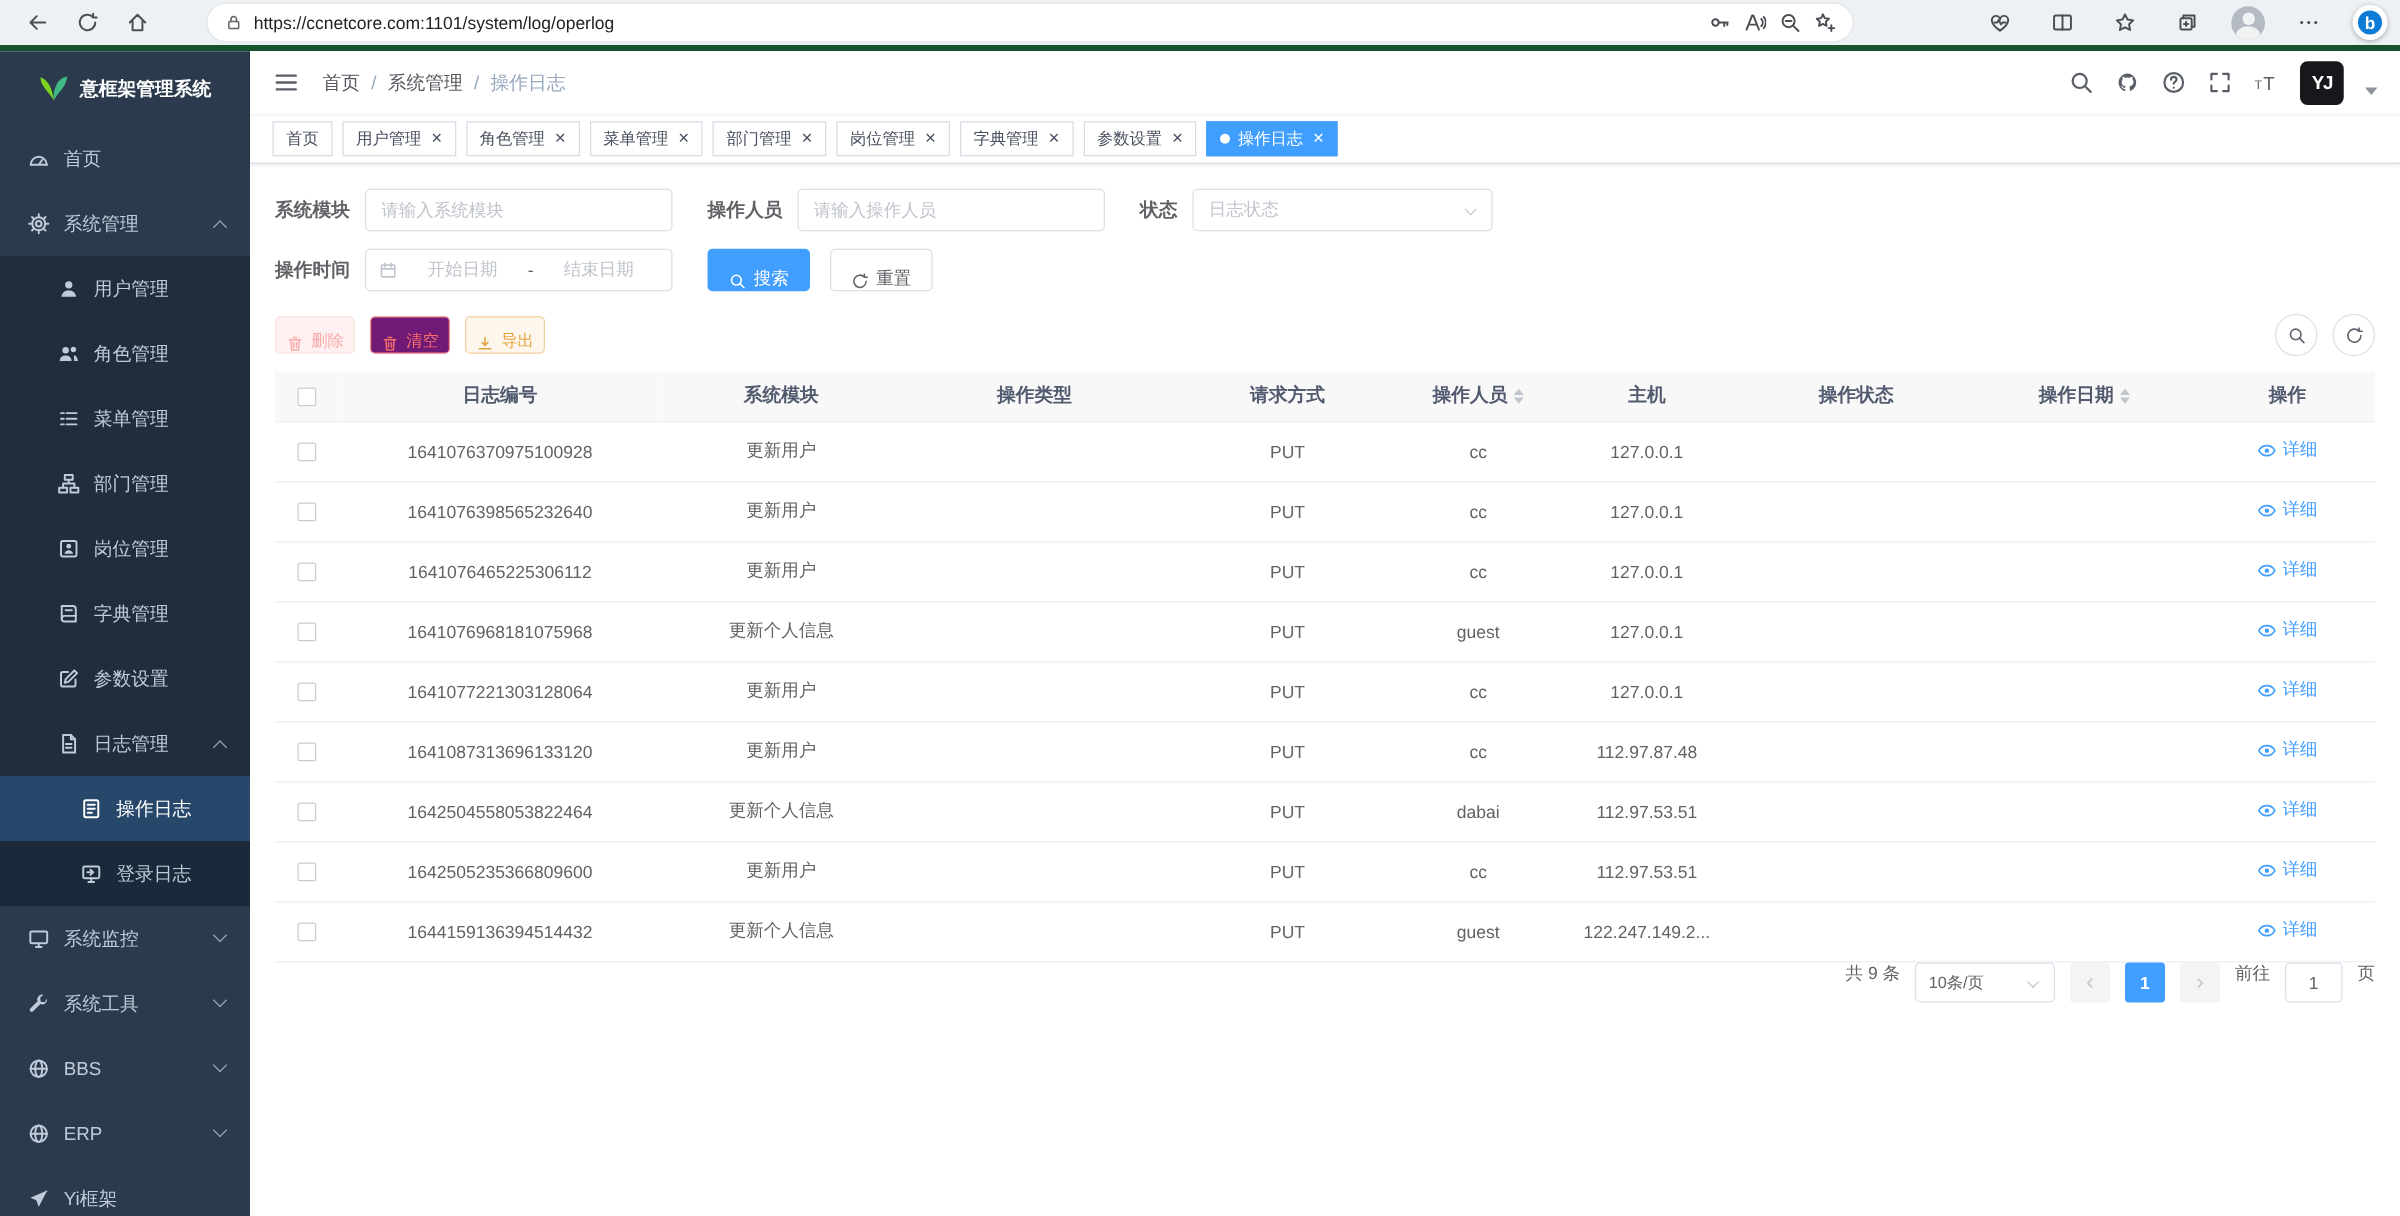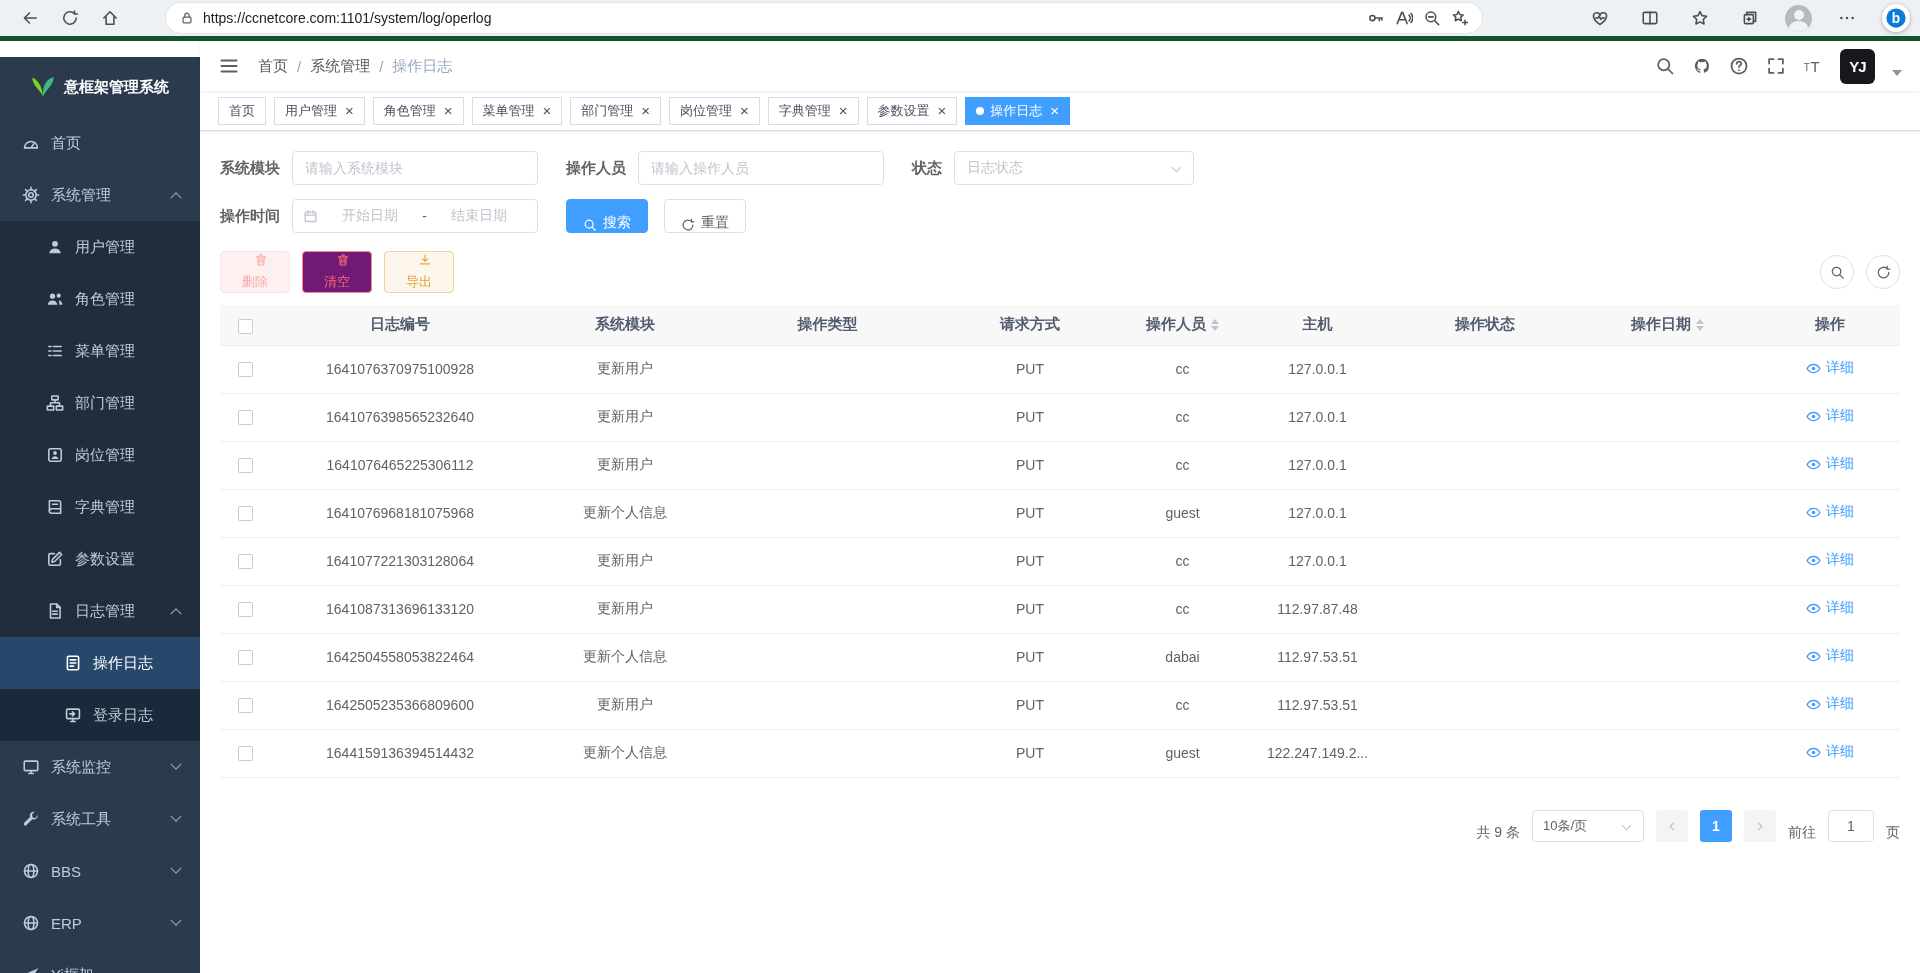--- a/index.html
+++ b/index.html
@@ -18,21 +18,21 @@
 .chrome-right { margin-left:auto; display:flex; align-items:center; gap:20px; }
 .chrome-right .cbtn { width:30px; height:30px; }
 .avatar-circle { width:27px; height:27px; border-radius:50%; background:#b4bac2; position:relative; overflow:hidden; flex:none; cursor:pointer; }
 .avatar-circle::before { content:""; position:absolute; left:8.5px; top:5px; width:10px; height:10px; border-radius:50%; background:#f1f2f4; }
 .avatar-circle::after { content:""; position:absolute; left:4px; top:16px; width:19px; height:13px; border-radius:50%; background:#f1f2f4; }
 .bing-circle { width:28px; height:28px; border-radius:50%; background:#fff; box-shadow:0 1px 4px rgba(0,0,0,.3); display:flex; align-items:center; justify-content:center; cursor:pointer; }
 .bing-circle svg { width:22px; height:22px; }
 
 
 .app { display:flex; height:932px; }
-.sidebar { width:200px; background:#2b3b4d; flex:none; overflow:hidden;margin-top:16px; }
+.sidebar { width:200px; background:#2b3b4d; flex:none; overflow:hidden; }
 .logo-row { height:60px; display:flex; align-items:center; justify-content:center; gap:9px; }
 .logo-leaf { width:24px; height:24px; }
 .logo-leaf svg { width:100%; height:100%; }
 .logo-title { color:#fff; font-size:15px; font-weight:bold; white-space:nowrap; }
 .menu-item { height:52px; display:flex; align-items:center; color:#bfcbd9; font-size:15px; cursor:pointer; position:relative; white-space:nowrap; }
 .menu-item .micon { width:18px; height:18px; margin-right:11px; flex:none; }
 .menu-item .micon svg { width:100%; height:100%; }
 .lvl0 { padding-left:22px; }
 .lvl1 { padding-left:46px; background:#1f2d3d; }
 .lvl2 { padding-left:64px; background:#1a2a3a; }
@@ -76,21 +76,21 @@
 .sel-caret { position:absolute; right:13px; top:12px; width:7px; height:7px; border-right:1.4px solid #c0c4cc; border-bottom:1.4px solid #c0c4cc; transform:rotate(45deg); }
 .daterange { width:246px; height:34px; border:1px solid #dcdfe6; border-radius:4px; display:flex; align-items:center; padding:0 10px; gap:4px; font-size:14px; color:#c0c4cc; background:#fff; }
 .daterange .cal { width:15px; height:15px; color:#c0c4cc; flex:none; }
 .daterange .cal svg { width:100%; height:100%; }
 .dr-part { flex:1; text-align:center; white-space:nowrap; }
 .dr-sep { color:#606266; }
 .btn { height:34px; border-radius:4px; font-size:14px; display:inline-flex; align-items:flex-end; justify-content:center; gap:6px; padding:0 16px; cursor:pointer; border:1px solid #dcdfe6; background:#fff; color:#606266; font-family:inherit; white-space:nowrap; }
 .btn .bicon { width:14px; height:14px; }
 .btn .bicon svg { width:100%; height:100%; }
 .btn-primary { background:#409eff; border-color:#409eff; color:#fff; }
-.btn-sm { height:42px; padding:0 21px; font-size:13px;flex-direction:column; }
+.btn-sm { height:30px; padding:0 8px; font-size:13px; }
 .btn-danger-disabled { background:#fef0f0; border-color:#fde2e2; color:#f8abab; cursor:not-allowed; }
 .btn-danger-plain { background:#701a75; border-color:#f78989; color:#f56c6c; }
 .btn-warning-plain { background:#fdf6ec; border-color:#f3d19e; color:#e6a23c; }
 .mr16 { margin-right:16px; }
 .toolbar-row { display:flex; align-items:center; gap:12px; margin:18px 0 12px; }
 .toolbar-right { margin-left:auto; display:flex; gap:12px; }
 .circle-btn { width:34px; height:34px; border-radius:50%; border:1px solid #dcdfe6; background:#fff; display:flex; align-items:center; justify-content:center; color:#5e646b; cursor:pointer; }
 .circle-btn svg { width:15px; height:15px; }
 
 
@@ -101,21 +101,21 @@
 .sort-caret { display:inline-flex; flex-direction:column; vertical-align:middle; margin-left:5px; gap:2px; }
 .sort-caret i { width:0; height:0; border-left:4px solid transparent; border-right:4px solid transparent; display:block; }
 .sort-caret .up { border-bottom:5px solid #c0c4cc; }
 .sort-caret .down { border-top:5px solid #c0c4cc; }
 .checkbox { width:15px; height:15px; border:1px solid #c8ccd4; border-radius:2px; display:inline-block; background:#fff; cursor:pointer; vertical-align:middle; }
 .detail-link { color:#409eff; display:inline-flex; align-items:center; gap:5px; cursor:pointer; font-size:14px; }
 .dl-icon { width:15px; height:15px; }
 .dl-icon svg { width:100%; height:100%; }
 
 
-.pagination { display:flex; align-items:flex-end; justify-content:flex-end; gap:12px; margin-top:32px; font-size:14px; color:#606266; }
+.pagination { display:flex; align-items:flex-start; justify-content:flex-end; gap:12px; font-size:14px; color:#606266; }
 .page-size { width:112px; height:32px; border:1px solid #dcdfe6; border-radius:4px; padding:0 26px 0 10px; font-size:13px; color:#606266; display:flex; align-items:center; position:relative; background:#fff; cursor:pointer; }
 .page-size .sel-caret { top:11px; }
 .pg-btn { min-width:32px; height:32px; background:#f4f4f5; border-radius:3px; display:flex; align-items:center; justify-content:center; color:#c0c4cc; font-size:18px; cursor:pointer; }
 .pg-num { background:#409eff; color:#fff; font-size:14px; font-weight:bold; }
 .goto-input { width:46px; height:32px; border:1px solid #dcdfe6; border-radius:4px; text-align:center; font-size:14px; color:#606266; font-family:inherit; outline:none; }
 </style>
 </head>
 <body>
 
 <div class="chrome">

